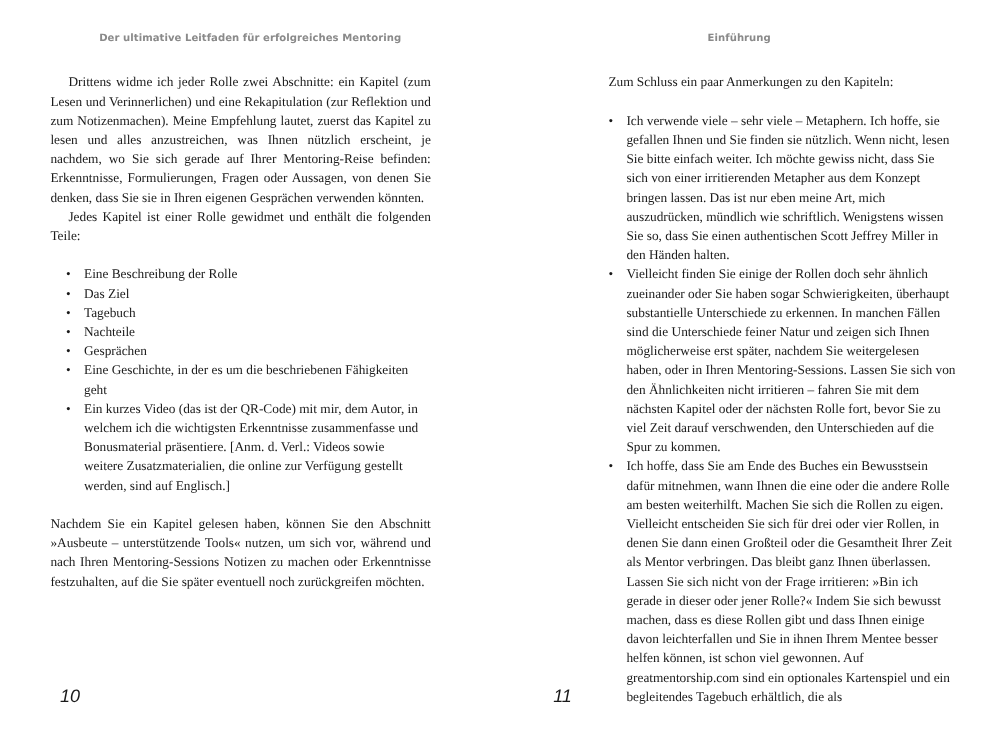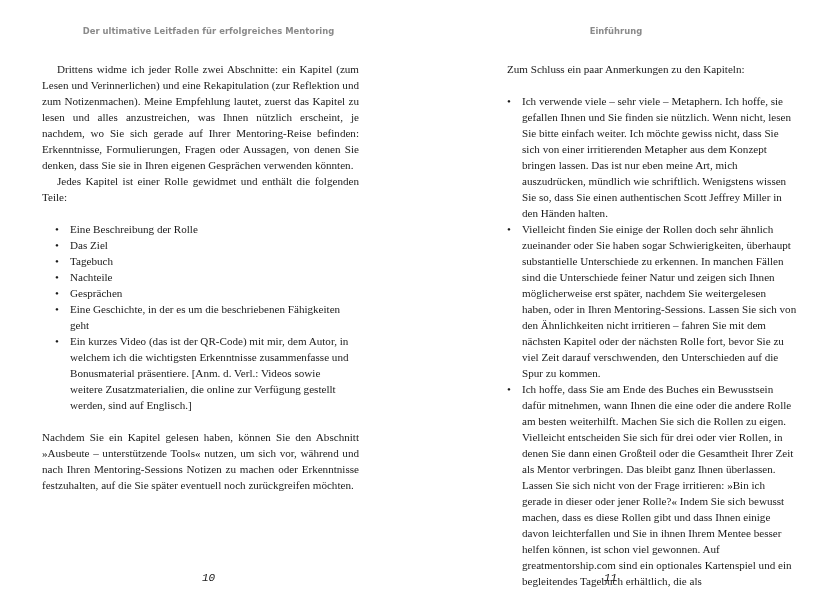--- a/index.html
+++ b/index.html
@@ -22,22 +22,22 @@
   .right .body { left: 56px; width: 290px; margin-left: 40px; }
   p { margin: 0; }
   p.indent { text-indent: 15px; }
   .gap { height: 16px; }
   ul { margin: 0; padding: 0; list-style: none; }
   li { position: relative; text-align: left; }
   .left li { padding-left: 15px; margin-left: 13px; width: 280px; }
   .right li { padding-left: 15px; margin-left: 0; text-align: left; }
   li .bullet { position: absolute; left: 0; top: 0; }
   .folio {
-    position: absolute; top: 572px; left: 0; right: 0; text-align: center;
-    font-family: Liberation Mono, monospace; font-style: italic; font-size: 11px; color: #1a1a1a;
+    position: absolute; top: 572px; left: 0; right: 0; 
+    font-family: Liberation Sans, sans-serif; font-style: italic; font-size: 15px; color: #1a1a1a;
   }
   .left .folio { left: 50px; right: 44px; }
   .right .folio { left: 50px; right: 62px; }
 </style>
 </head>
 <body>
 
 <div class="spread">
 
   <div class="page left">

